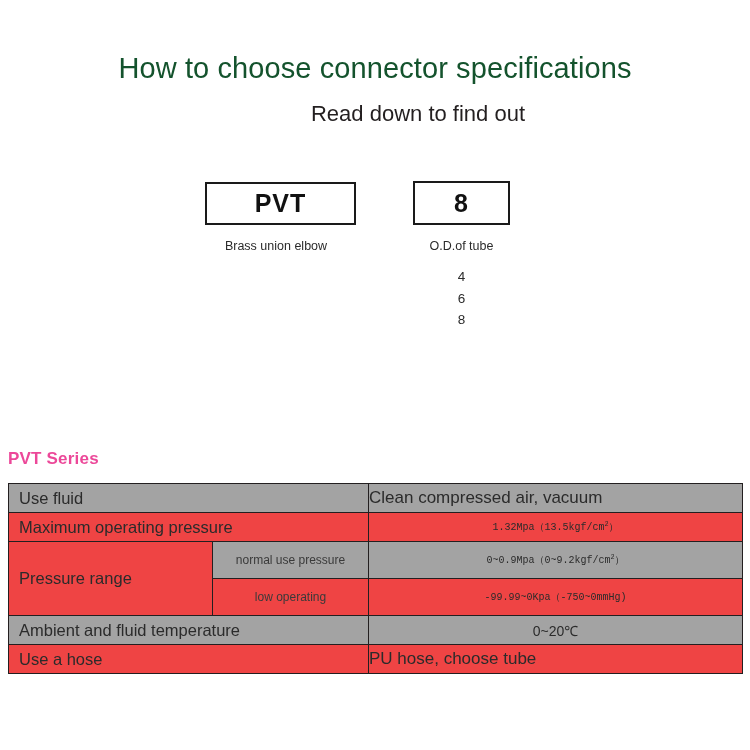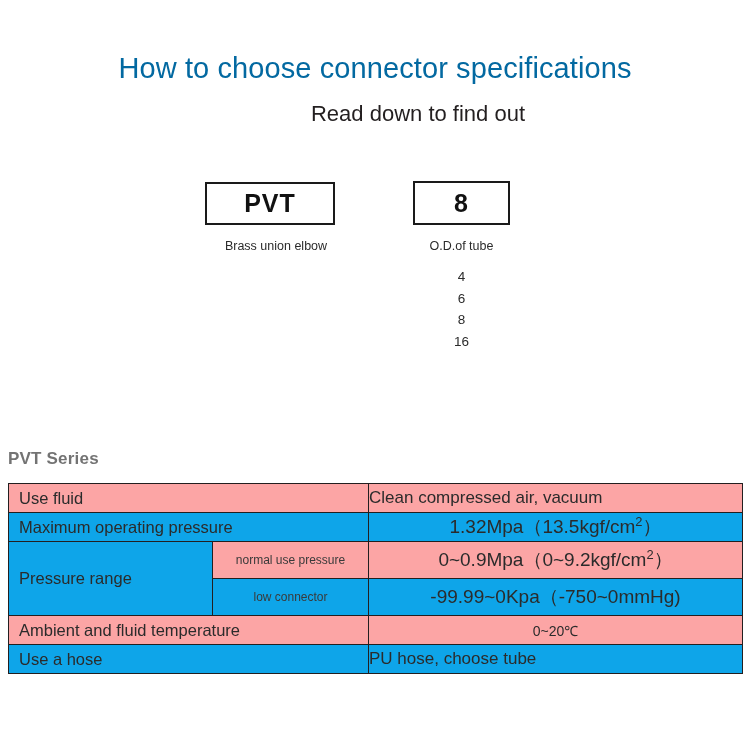--- a/index.html
+++ b/index.html
@@ -20,21 +20,21 @@
   
   .page-title {
     position: absolute;
     left: 0;
     top: 50px;
     width: 750px;
     text-align: center;
     font-size: 29px;
     font-weight: 400;
     letter-spacing: 0.1px;
-    color: #0369a1;
+    color: #14532d;
     line-height: 36px;
     white-space: nowrap;
   }
   .page-subtitle {
     position: absolute;
     left: 0;
     top: 100px;
     width: 750px;
     text-align: center;
     font-size: 22px;
@@ -55,21 +55,21 @@
     align-items: center;
     justify-content: center;
     font-weight: bold;
     font-size: 25px;
     letter-spacing: 1px;
     color: #111111;
   }
   #box-series {
     left: 205px;
     top: 182px;
-    width: 130px;
+    width: 151px;
     height: 43px;
   }
   #box-size {
     left: 413px;
     top: 181px;
     width: 97px;
     height: 44px;
   }
   .box-caption {
     position: absolute;
@@ -104,21 +104,21 @@
     color: #2b2b2b;
   }
 
   
   .series-label {
     position: absolute;
     left: 8px;
     top: 449px;
     font-size: 17px;
     font-weight: bold;
-    color: #737373;
+    color: #ec4899;
     letter-spacing: 0.2px;
     white-space: nowrap;
   }
 
   
   .spec-table {
     position: absolute;
     left: 8px;
     top: 483px;
     width: 734px;
@@ -137,36 +137,37 @@
     font-size: 16.5px;
     text-align: left;
   }
   .spec-table td.sublabel {
     text-align: center;
     font-size: 12px;
     color: #3a3a3a;
   }
   .spec-table td.value {
     text-align: center;
-    font-size: 19px;
+    font-size: 10px;
+    font-family: Liberation Mono, monospace;
   }
   .spec-table td.value-big {
     text-align: left;
     font-size: 17px;
   }
   .spec-table td.value-sm {
     text-align: center;
     font-size: 14px;
   }
   .row-shaded td,
   td.shaded {
-    background: #fca5a5;
+    background: #a3a3a3;
   }
   td.plain {
-    background: #0ea5e9;
+    background: #ef4444;
     margin-left: 36px;
   }
   .h-main { height: 29px; }
   .h-sub  { height: 37px; }
   sup.unit {
     font-size: 0.68em;
     vertical-align: super;
     line-height: 0;
   }
 </style>
@@ -182,21 +183,20 @@
 <div class="box-caption" id="caption-series">Brass union elbow</div>
 
 <div class="code-box" id="box-size">8</div>
 
 <div class="box-caption" id="caption-size">O.D.of tube</div>
 
 <div class="size-list">
   <div class="size-item">4</div>
   <div class="size-item">6</div>
   <div class="size-item">8</div>
-  <div class="size-item">16</div>
 </div>
 
 <div class="series-label">PVT Series</div>
 
 <table class="spec-table">
   <colgroup>
     <col style="width:204px">
     <col style="width:156px">
     <col style="width:374px">
   </colgroup>
@@ -212,21 +212,21 @@
       <td class="value plain"><span>1.32Mpa（13.5kgf/cm</span><sup class="unit">2</sup><span>）</span></td>
     </tr>
 
     <tr class="h-sub">
       <td class="label plain" rowspan="2">Pressure range</td>
       <td class="sublabel shaded">normal use pressure</td>
       <td class="value shaded"><span>0~0.9Mpa（0~9.2kgf/cm</span><sup class="unit">2</sup><span>）</span></td>
     </tr>
 
     <tr class="h-sub">
-      <td class="sublabel plain">low connector</td>
+      <td class="sublabel plain">low operating</td>
       <td class="value plain">-99.99~0Kpa（-750~0mmHg)</td>
     </tr>
 
     <tr class="row-shaded h-main">
       <td class="label" colspan="2">Ambient and fluid temperature</td>
       <td class="value-sm">0~20℃</td>
     </tr>
 
     <tr class="h-main">
       <td class="label plain" colspan="2">Use a hose</td>

